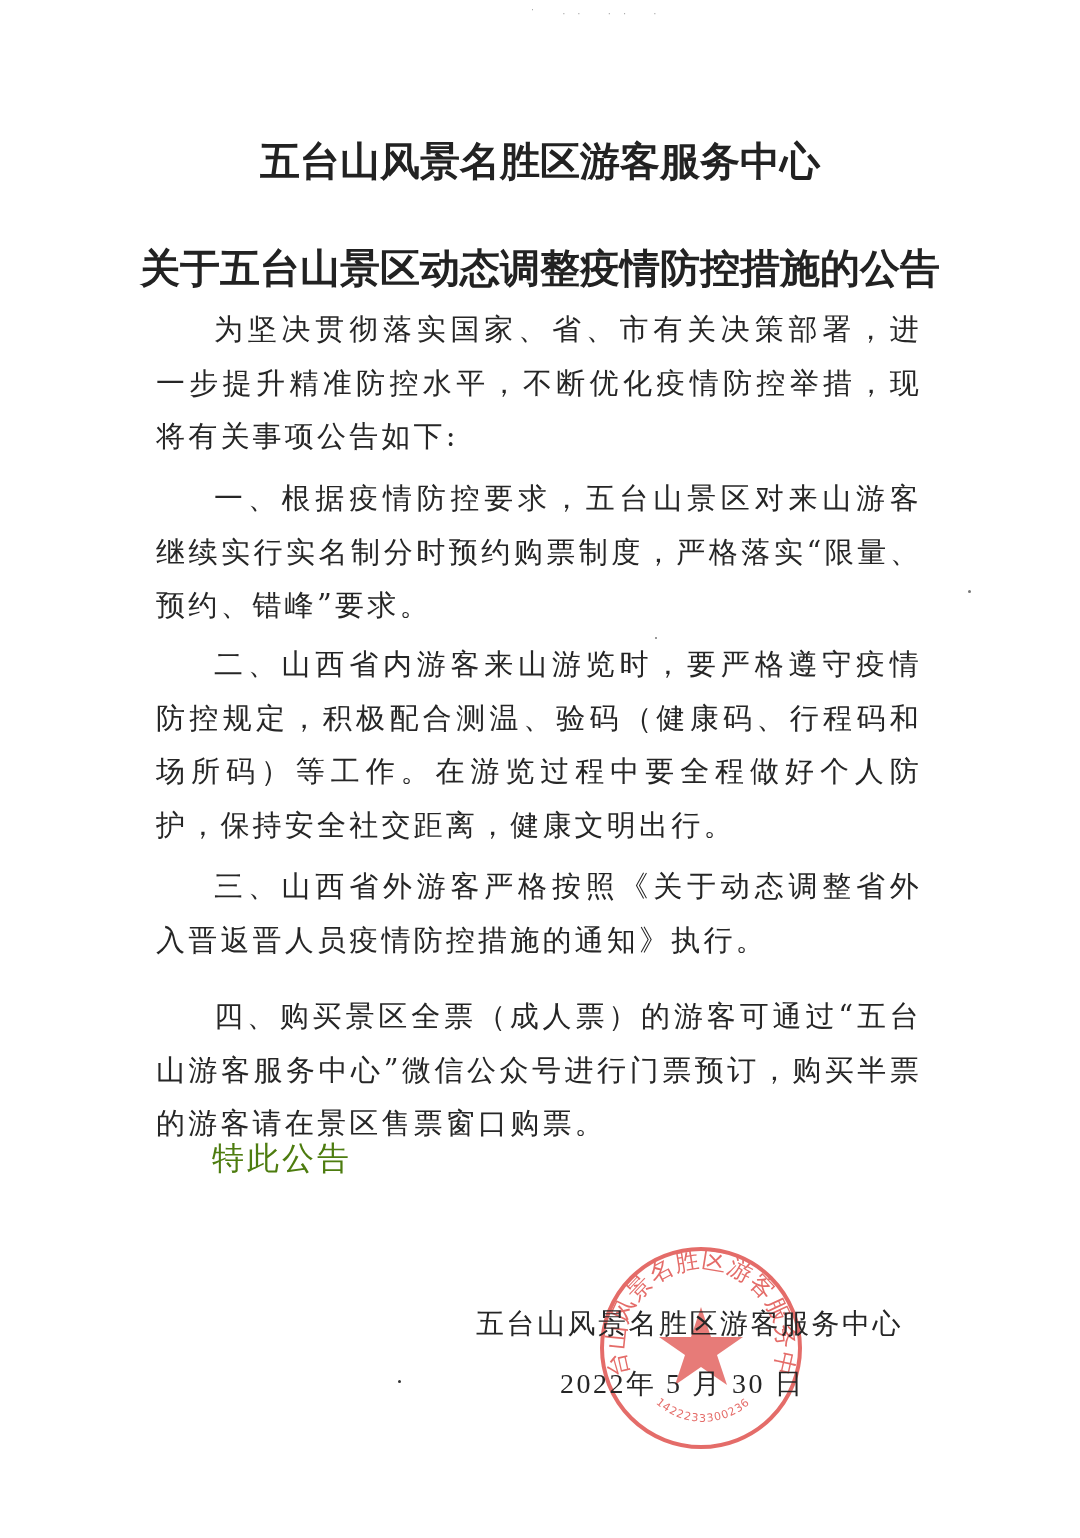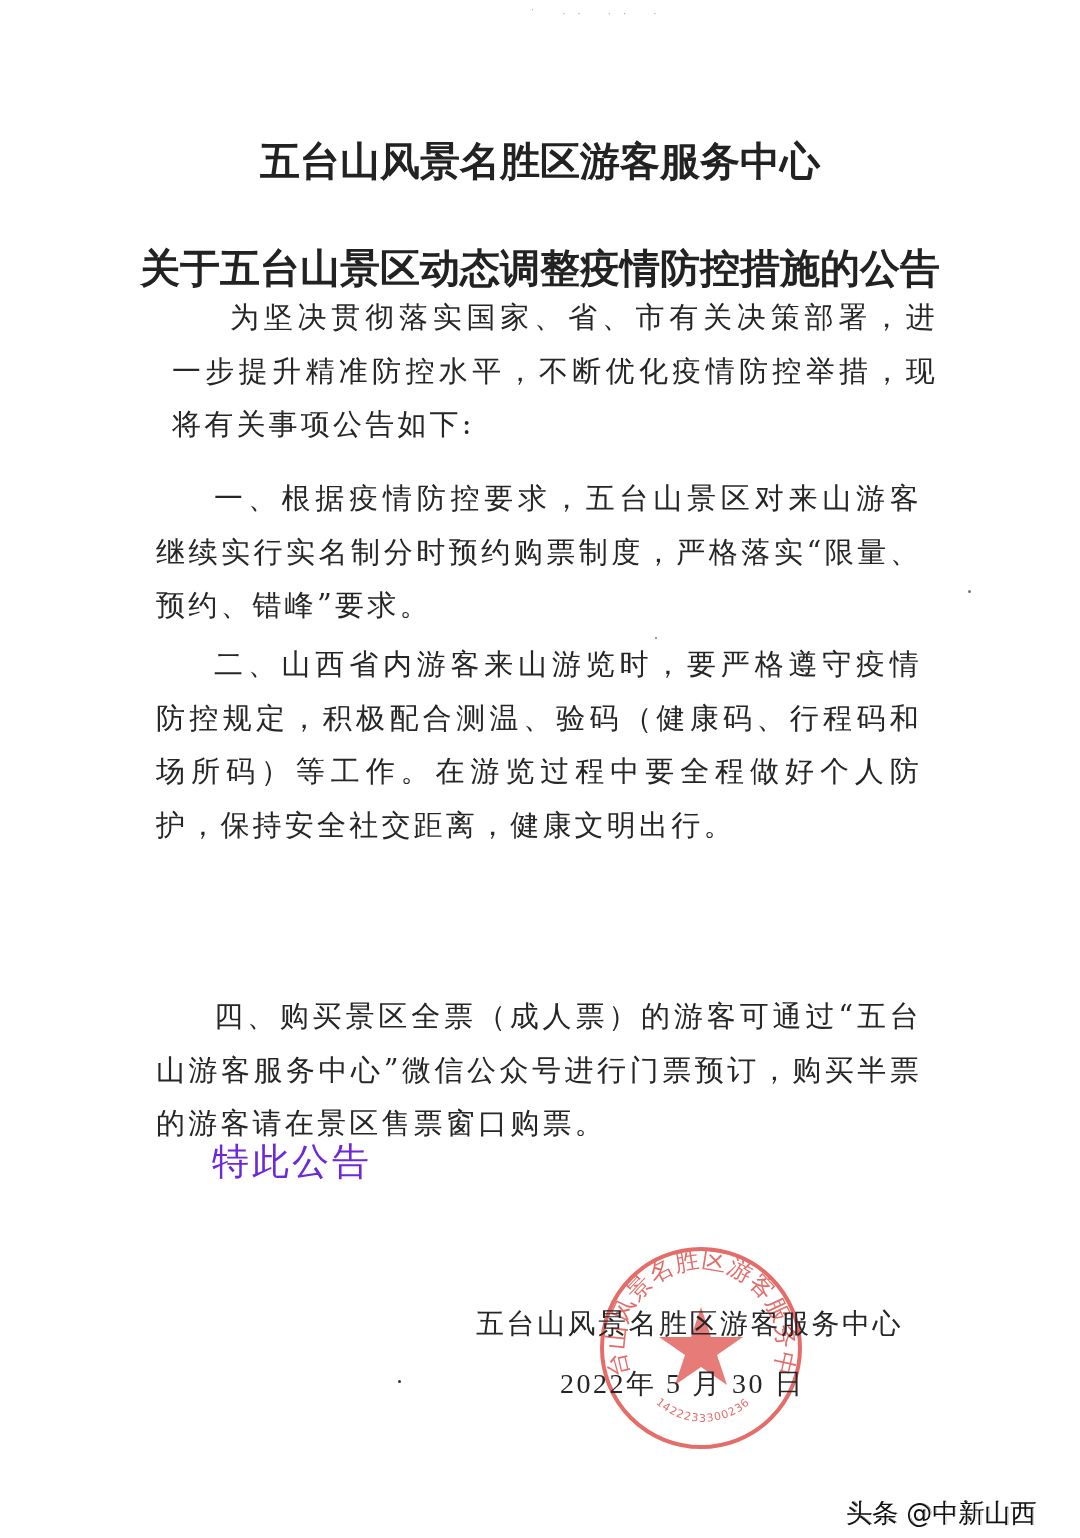--- a/index.html
+++ b/index.html
@@ -15,26 +15,26 @@
     font-family: "DejaVu Serif", serif; font-weight: bold;
     font-size: 40px; letter-spacing: 0px; color: #222;
   }
   .title.l1 { top: 134px; }
   .title.l2 { top: 193px; margin-top: 48px; }
   .para {
     position: absolute; left: 156px; width: 766px;
     font-size: 29px; line-height: 53.5px; letter-spacing: 3.2px;
     text-indent: 58px; color: #262626; text-align: justify;
   }
-  .p0 { top: 291px; margin-left: 16px; }
+  .p0 { top: 303px; }
   .p1 { top: 472px; }
   .p2 { top: 638px; }
   .p3 { top: 860px; }
   .p4 { top: 990px; }
-  .closing { position: absolute; left: 212px; top: 1137px; font-size: 37px; letter-spacing: 3px; color: #6d28d9; }
+  .closing { position: absolute; left: 212px; top: 1137px; font-size: 32px; letter-spacing: 3px; color: #4d7c0f; }
   .sig-org { position: absolute; left: 476px; top: 1305px; font-size: 28px; letter-spacing: 2.5px; color: #262626; }
   .sig-date { position: absolute; left: 560px; top: 1365px; font-size: 28px; letter-spacing: 2.5px; color: #262626; font-family: "Liberation Serif", serif; }
   .stamp { position: absolute; left: 598px; top: 1245px; width: 206px; height: 206px; opacity: 0.85; }
   .dot { position: absolute; left: 398px; top: 1380px; width: 3px; height: 3px; background: #333; border-radius: 50%; }
   .speck { position: absolute; width: 3px; height: 3px; background: #777; border-radius: 50%; }
   .watermark {
     position: absolute; left: 846px; top: 1496px;
     font-family: "DejaVu Sans", sans-serif; font-size: 26px; color: #111;
     text-shadow: 1px 1px 0 #fff, -1px -1px 0 #fff, 1px 0 0 #444;
   }
@@ -46,20 +46,21 @@
 <div class="page">
 
   <div class="scan-marks">˙ ·· ·· ·</div>
 
   <div class="title l1">五台山风景名胜区游客服务中心</div>
   <div class="title l2">关于五台山景区动态调整疫情防控措施的公告</div>
 
   <div class="para p0">为坚决贯彻落实国家、省、市有关决策部署，进一步提升精准防控水平，不断优化疫情防控举措，现将有关事项公告如下:</div>
   <div class="para p2">二、山西省内游客来山游览时，要严格遵守疫情防控规定，积极配合测温、验码（健康码、行程码和场所码）等工作。在游览过程中要全程做好个人防护，保持安全社交距离，健康文明出行。</div>
   <div class="para p1">一、根据疫情防控要求，五台山景区对来山游客继续实行实名制分时预约购票制度，严格落实“限量、预约、错峰”要求。</div>
+  <div class="para p3">三、山西省外游客严格按照《关于动态调整省外入晋返晋人员疫情防控措施的通知》执行。</div>
   <div class="para p4">四、购买景区全票（成人票）的游客可通过“五台山游客服务中心”微信公众号进行门票预订，购买半票的游客请在景区售票窗口购票。</div>
 
   <div class="closing">特此公告</div>
 
   <svg class="stamp" viewBox="0 0 206 206">
     <defs>
       <path id="arcTop" d="M 28 118 A 77 77 0 1 1 178 118"></path>
       <path id="arcBottom" d="M 50 150 A 70 70 0 0 0 160 150"></path>
     </defs>
     <circle cx="103" cy="103" r="99" fill="none" stroke="#e0534f" stroke-width="4"></circle>
@@ -72,14 +73,13 @@
     </text>
   </svg>
 
   <div class="sig-org">五台山风景名胜区游客服务中心</div>
   <div class="sig-date">2022年 5 月 30 日</div>
 
   <div class="dot"></div>
   <div class="speck" style="left:968px;top:590px;"></div>
   <div class="speck" style="left:655px;top:637px;width:2px;height:2px;"></div>
 
-  <div class="watermark">头条 @中新山西</div>
 </div>
 
 </body></html>

